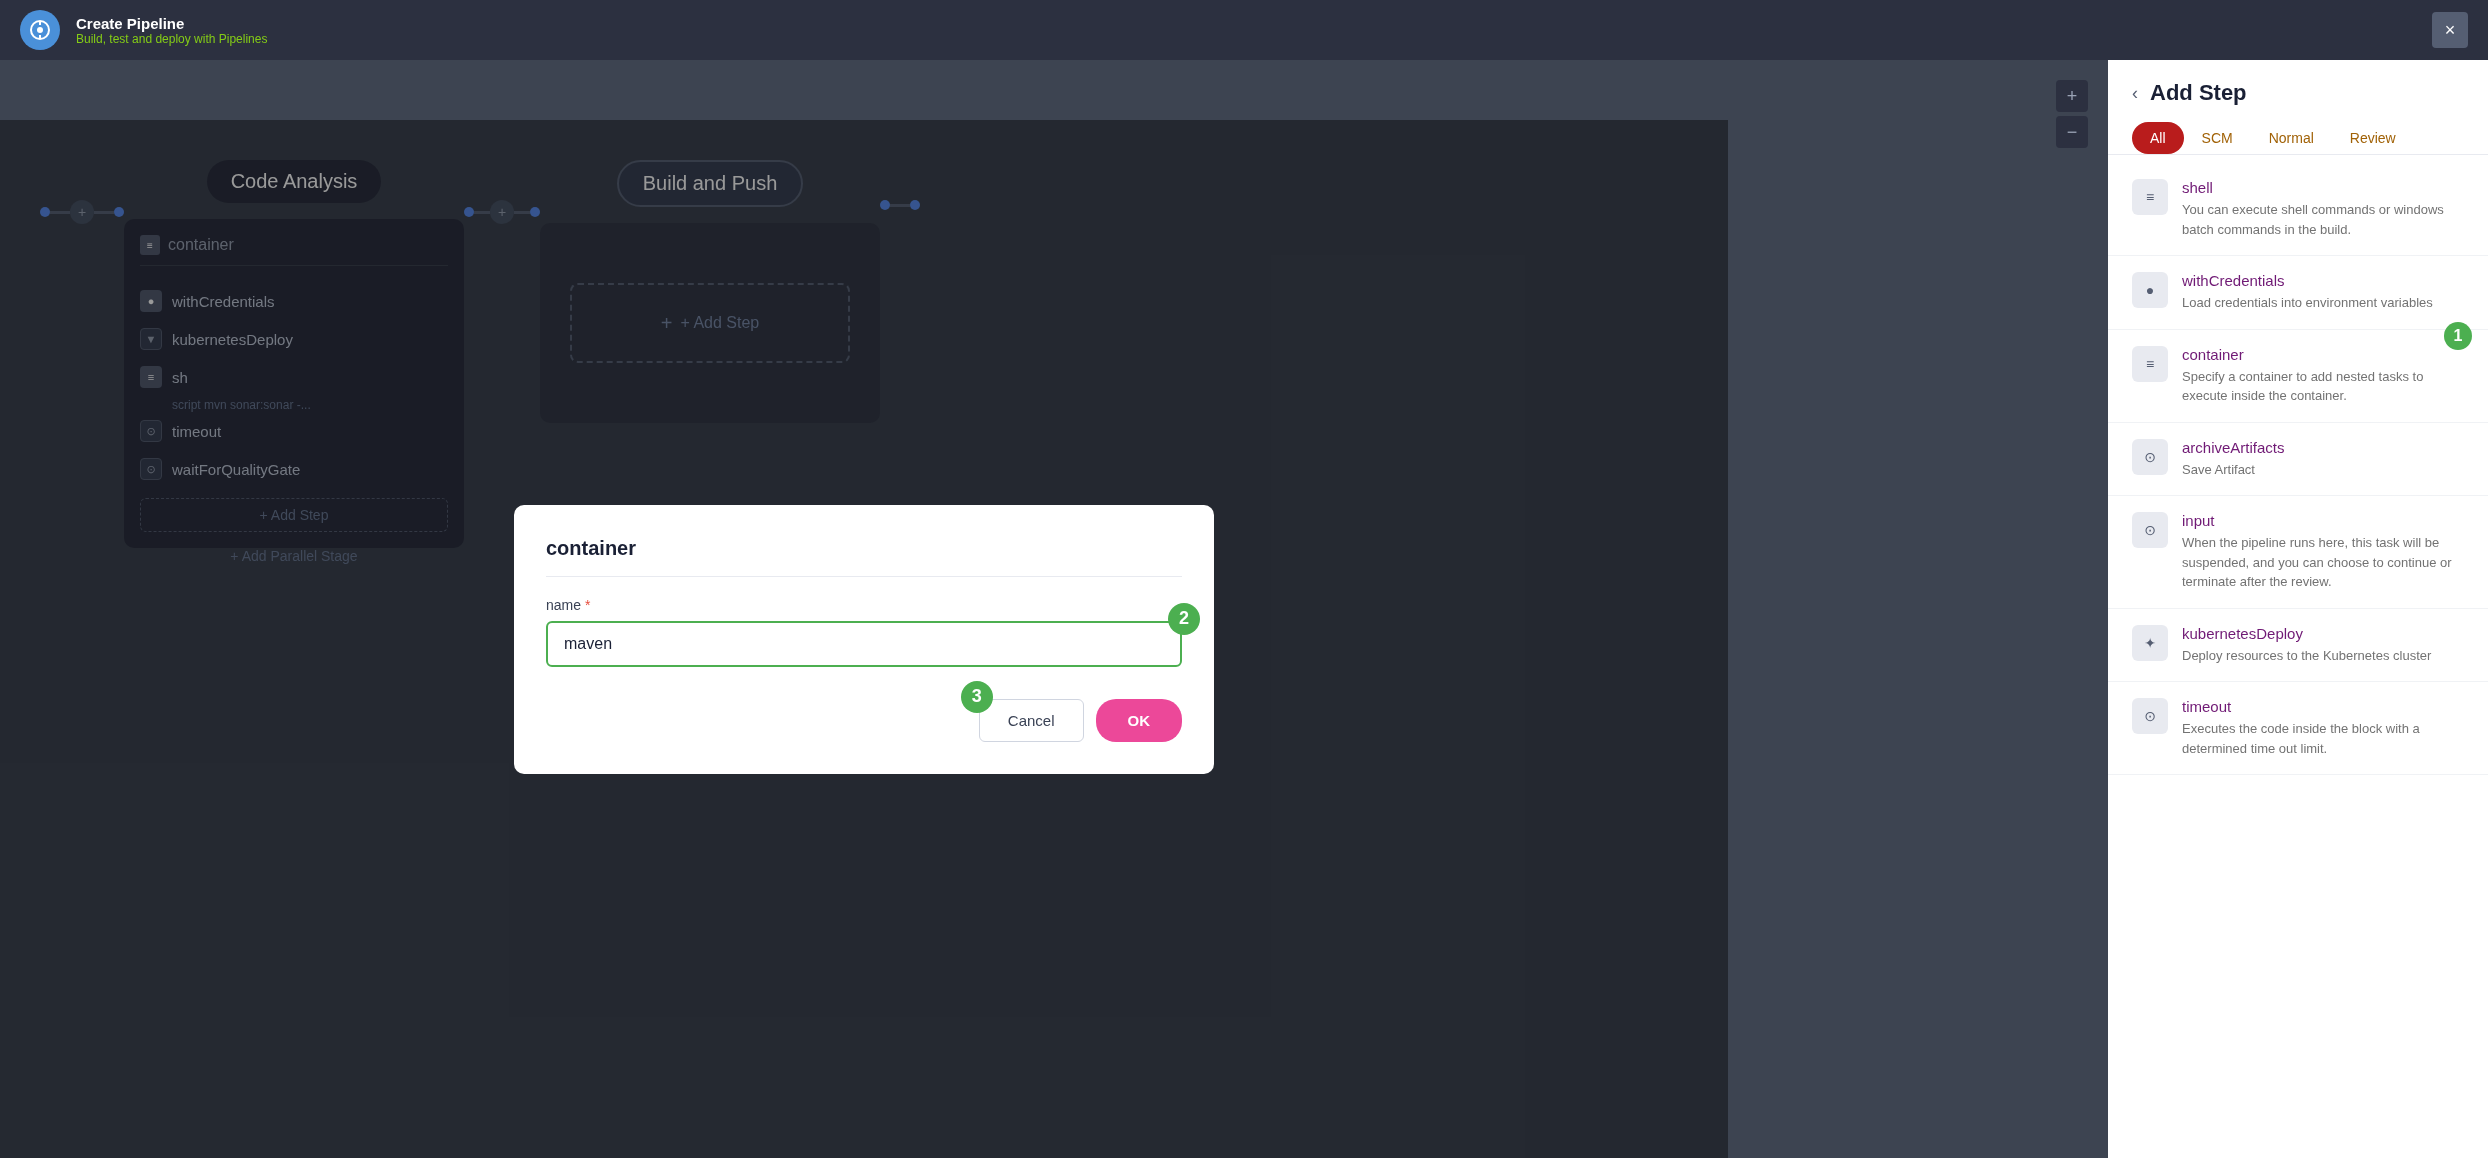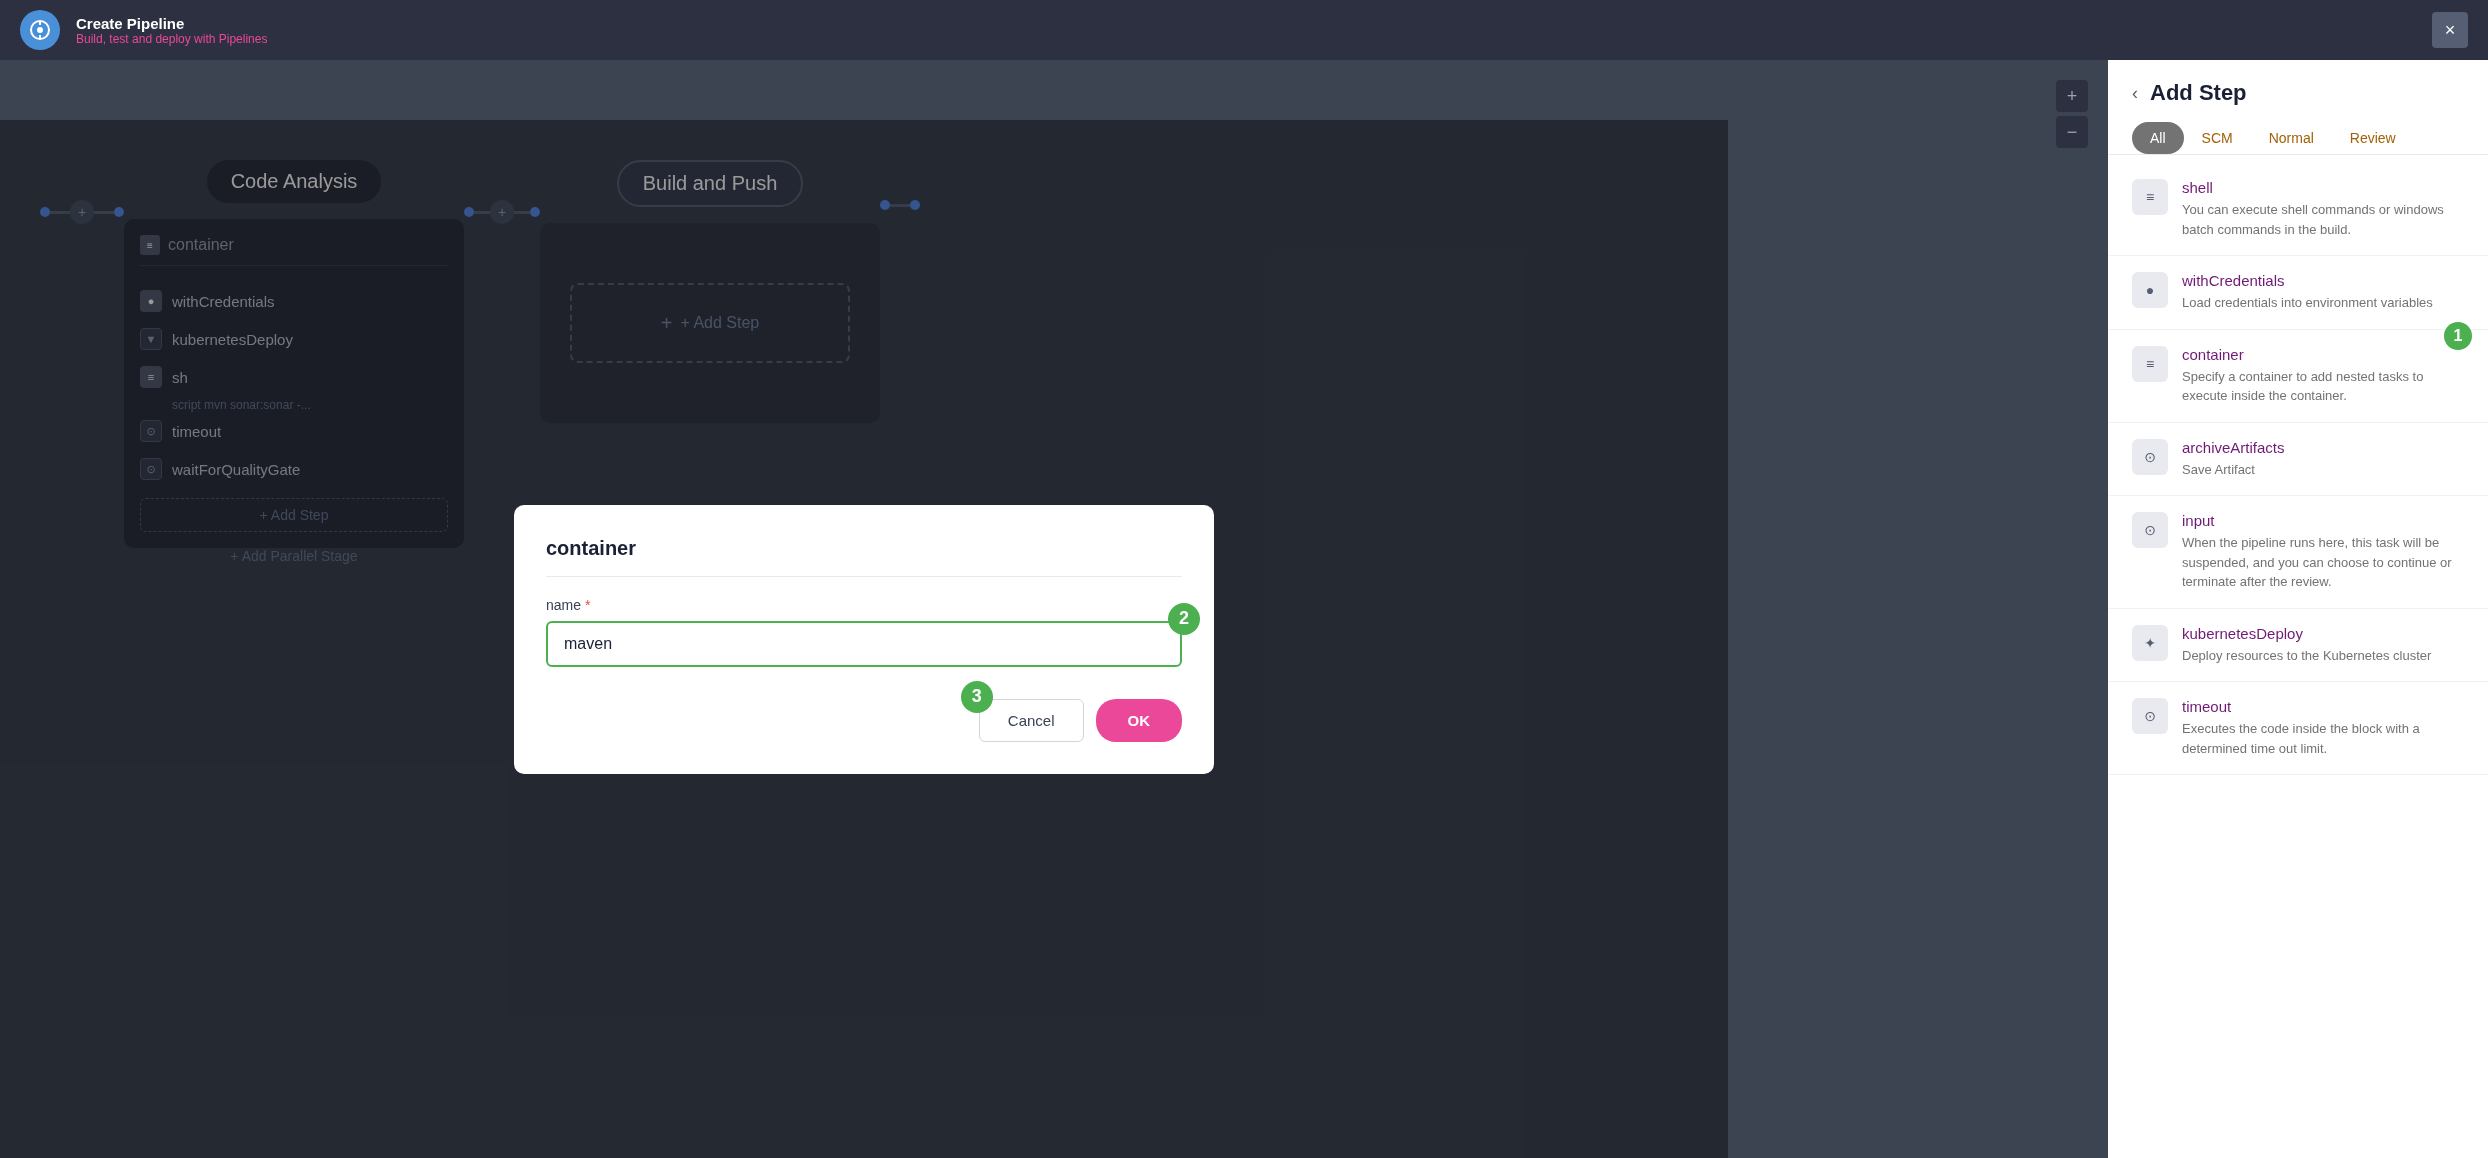--- a/index.html
+++ b/index.html
@@ -31,21 +31,21 @@
       color: white; font-size: 18px; font-weight: bold;
       margin-right: 16px;
     }
     .topbar-title {
       color: white;
     }
     .topbar-title h1 {
       font-size: 15px; font-weight: 600;
     }
     .topbar-title p {
-      font-size: 12px; color: #ec4899;
+      font-size: 12px; color: #84cc16;
     }
     .topbar-close {
       margin-left: auto;
       width: 36px; height: 36px;
       background: #555e72;
       border: none; border-radius: 4px;
       color: white; font-size: 18px;
       cursor: pointer;
       display: flex; align-items: center; justify-content: center;
     }
@@ -254,21 +254,21 @@
     .panel-tab {
       padding: 8px 18px;
       font-size: 14px;
       color: #a16207;
       cursor: pointer;
       border-radius: 20px;
       background: none;
       border: none;
     }
     .panel-tab.active {
-      background: #737373;
+      background: #b91c1c;
       color: white;
       font-weight: 500;
     }
 
     .panel-items {
       flex: 1;
       overflow-y: auto;
       padding: 8px 0;
     }
 

